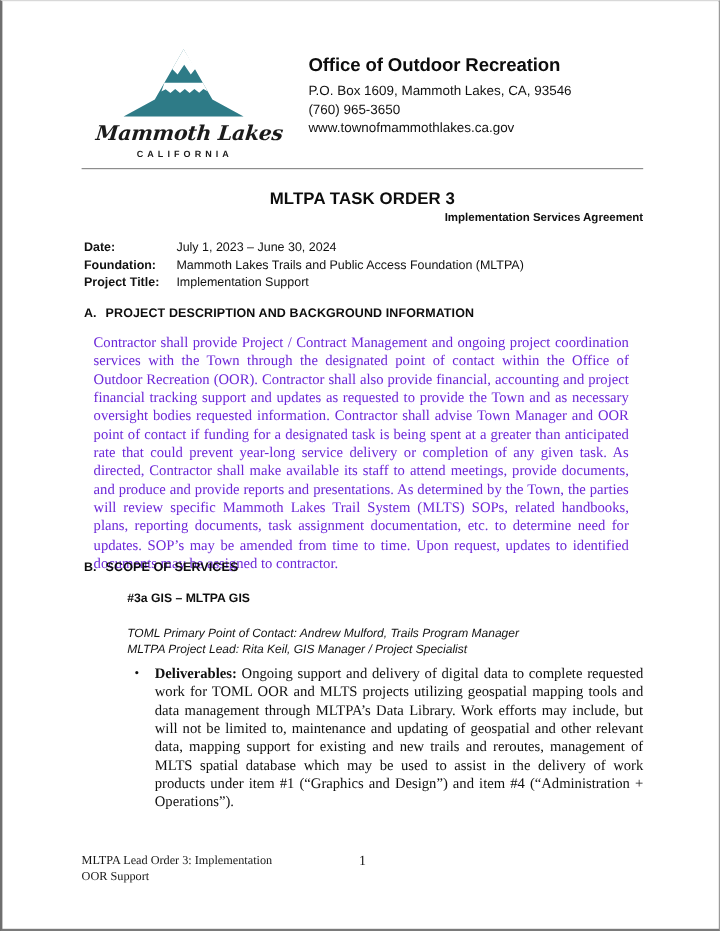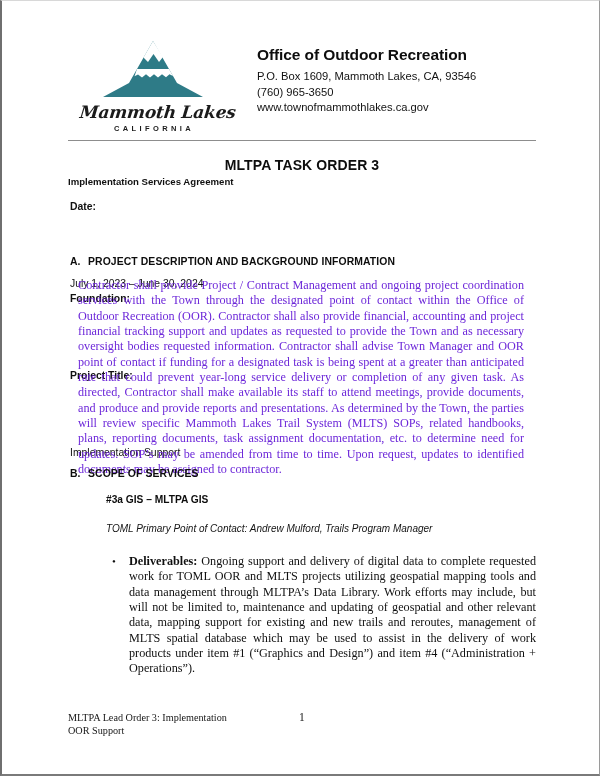--- a/index.html
+++ b/index.html
@@ -111,41 +111,40 @@
     font-weight: bold;
     font-size: 14px;
     color: #0d0d0d;
     letter-spacing: 0.1px;
   }
   .doc-subtitle {
     position: absolute;
     left: 66px;
     top: 175px;
     width: 468px;
-    text-align: left;
+    text-align: right;
     font-family: "Liberation Sans", sans-serif;
     font-weight: bold;
     font-size: 9.6px;
     color: #111111;
   }
 
   
   .meta {
     position: absolute;
     left: 68px;
     top: 199px;
     width: 470px;
     font-family: "Liberation Sans", sans-serif;
     font-size: 10.4px;
     color: #111111;
   }
   .meta-row {
     display: flex;
     line-height: 14.6px;
-    flex-direction: column;
   }
   .meta-label {
     width: 77px;
     flex: 0 0 77px;
     font-weight: bold;
   }
   .meta-value {
     flex: 1 1 auto;
   }
 
@@ -279,40 +278,42 @@
   <div class="doc-title">MLTPA TASK ORDER 3</div>
   <div class="doc-subtitle">Implementation Services Agreement</div>
 
   <div class="meta">
     <div class="meta-row">
       <div class="meta-label">Date:</div>
       <div class="meta-value">July 1, 2023 – June 30, 2024</div>
     </div>
     <div class="meta-row">
       <div class="meta-label">Foundation:</div>
+      <div class="meta-value">Mammoth Lakes Trails and Public Access Foundation (MLTPA)</div>
     </div>
     <div class="meta-row">
       <div class="meta-label">Project Title:</div>
       <div class="meta-value">Implementation Support</div>
     </div>
   </div>
 
   <div class="section-head" style="left:68px; top:255px;">
     <span class="sec-letter">A.</span><span>PROJECT DESCRIPTION AND BACKGROUND INFORMATION</span>
   </div>
 
   <div class="para" style="top:277px;">Contractor shall provide Project / Contract Management and ongoing project coordination services with the Town through the designated point of contact within the Office of Outdoor Recreation (OOR). Contractor shall also provide financial, accounting and project financial tracking support and updates as requested to provide the Town and as necessary oversight bodies requested information. Contractor shall advise Town Manager and OOR point of contact if funding for a designated task is being spent at a greater than anticipated rate that could prevent year-long service delivery or completion of any given task. As directed, Contractor shall make available its staff to attend meetings, provide documents, and produce and provide reports and presentations.  As determined by the Town, the parties will review specific Mammoth Lakes Trail System (MLTS) SOPs, related handbooks, plans, reporting documents, task assignment documentation, etc. to determine need for updates. SOP’s may be amended from time to time.  Upon request, updates to identified documents may be assigned to contractor.</div>
 
   <div class="section-head" style="left:68px; top:467px;">
     <span class="sec-letter">B.</span><span>SCOPE OF SERVICES</span>
   </div>
 
   <div class="sub-head" style="top:493px;">#3a GIS – MLTPA GIS</div>
 
   <div class="sub-italic" style="top:522px;">TOML Primary Point of Contact: Andrew Mulford, Trails Program Manager</div>
+  <div class="sub-italic" style="top:535px;">MLTPA Project Lead: Rita Keil, GIS Manager / Project Specialist</div>
 
   <div class="bullet-item" style="top:553px;">
     <span class="marker">•</span>
     <span class="btext"><b>Deliverables:</b><span> Ongoing support and delivery of digital data to complete requested work for TOML OOR and MLTS projects utilizing geospatial mapping tools and data management through MLTPA’s Data Library. Work efforts may include, but will not be limited to, maintenance and updating of geospatial and other relevant data, mapping support for existing and new trails and reroutes, management of MLTS spatial database which may be used to assist in the delivery of work products under item #1 (“Graphics and Design”) and item #4 (“Administration + Operations”).</span></span>
   </div>
 
   <div class="footer">
     <div class="footer-left">
       <div>MLTPA Lead Order 3: Implementation</div>
       <div>OOR Support</div>

